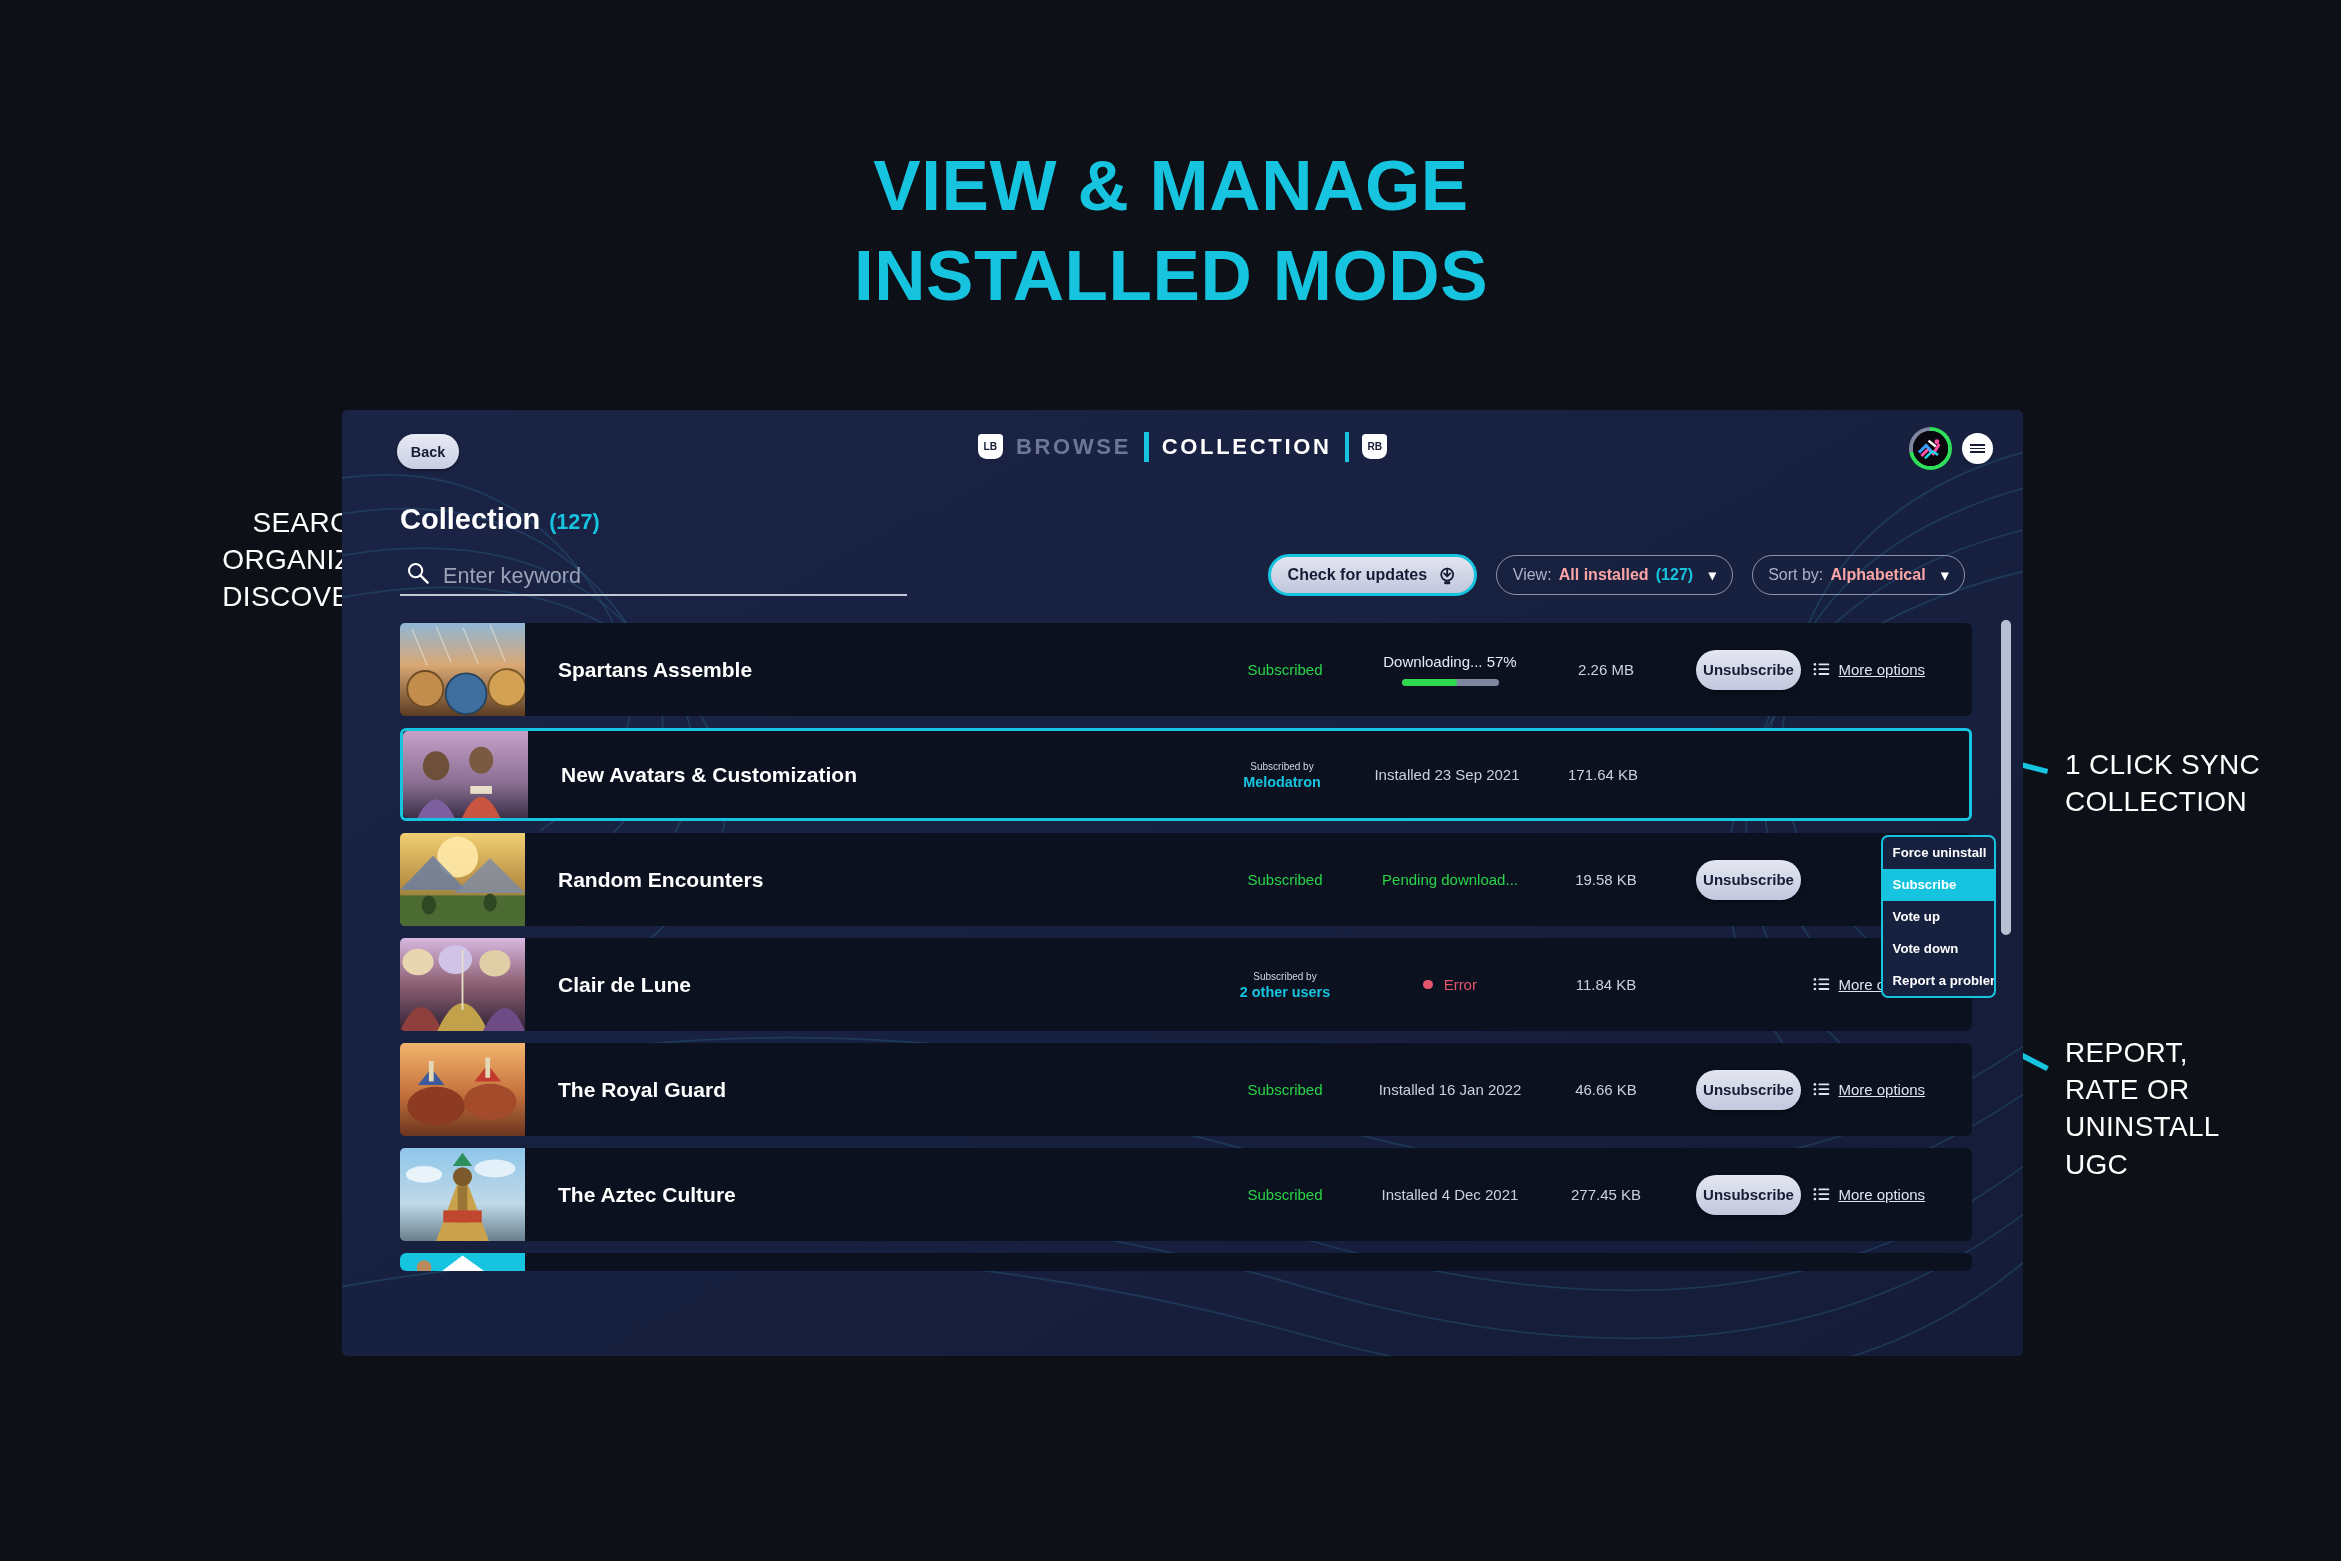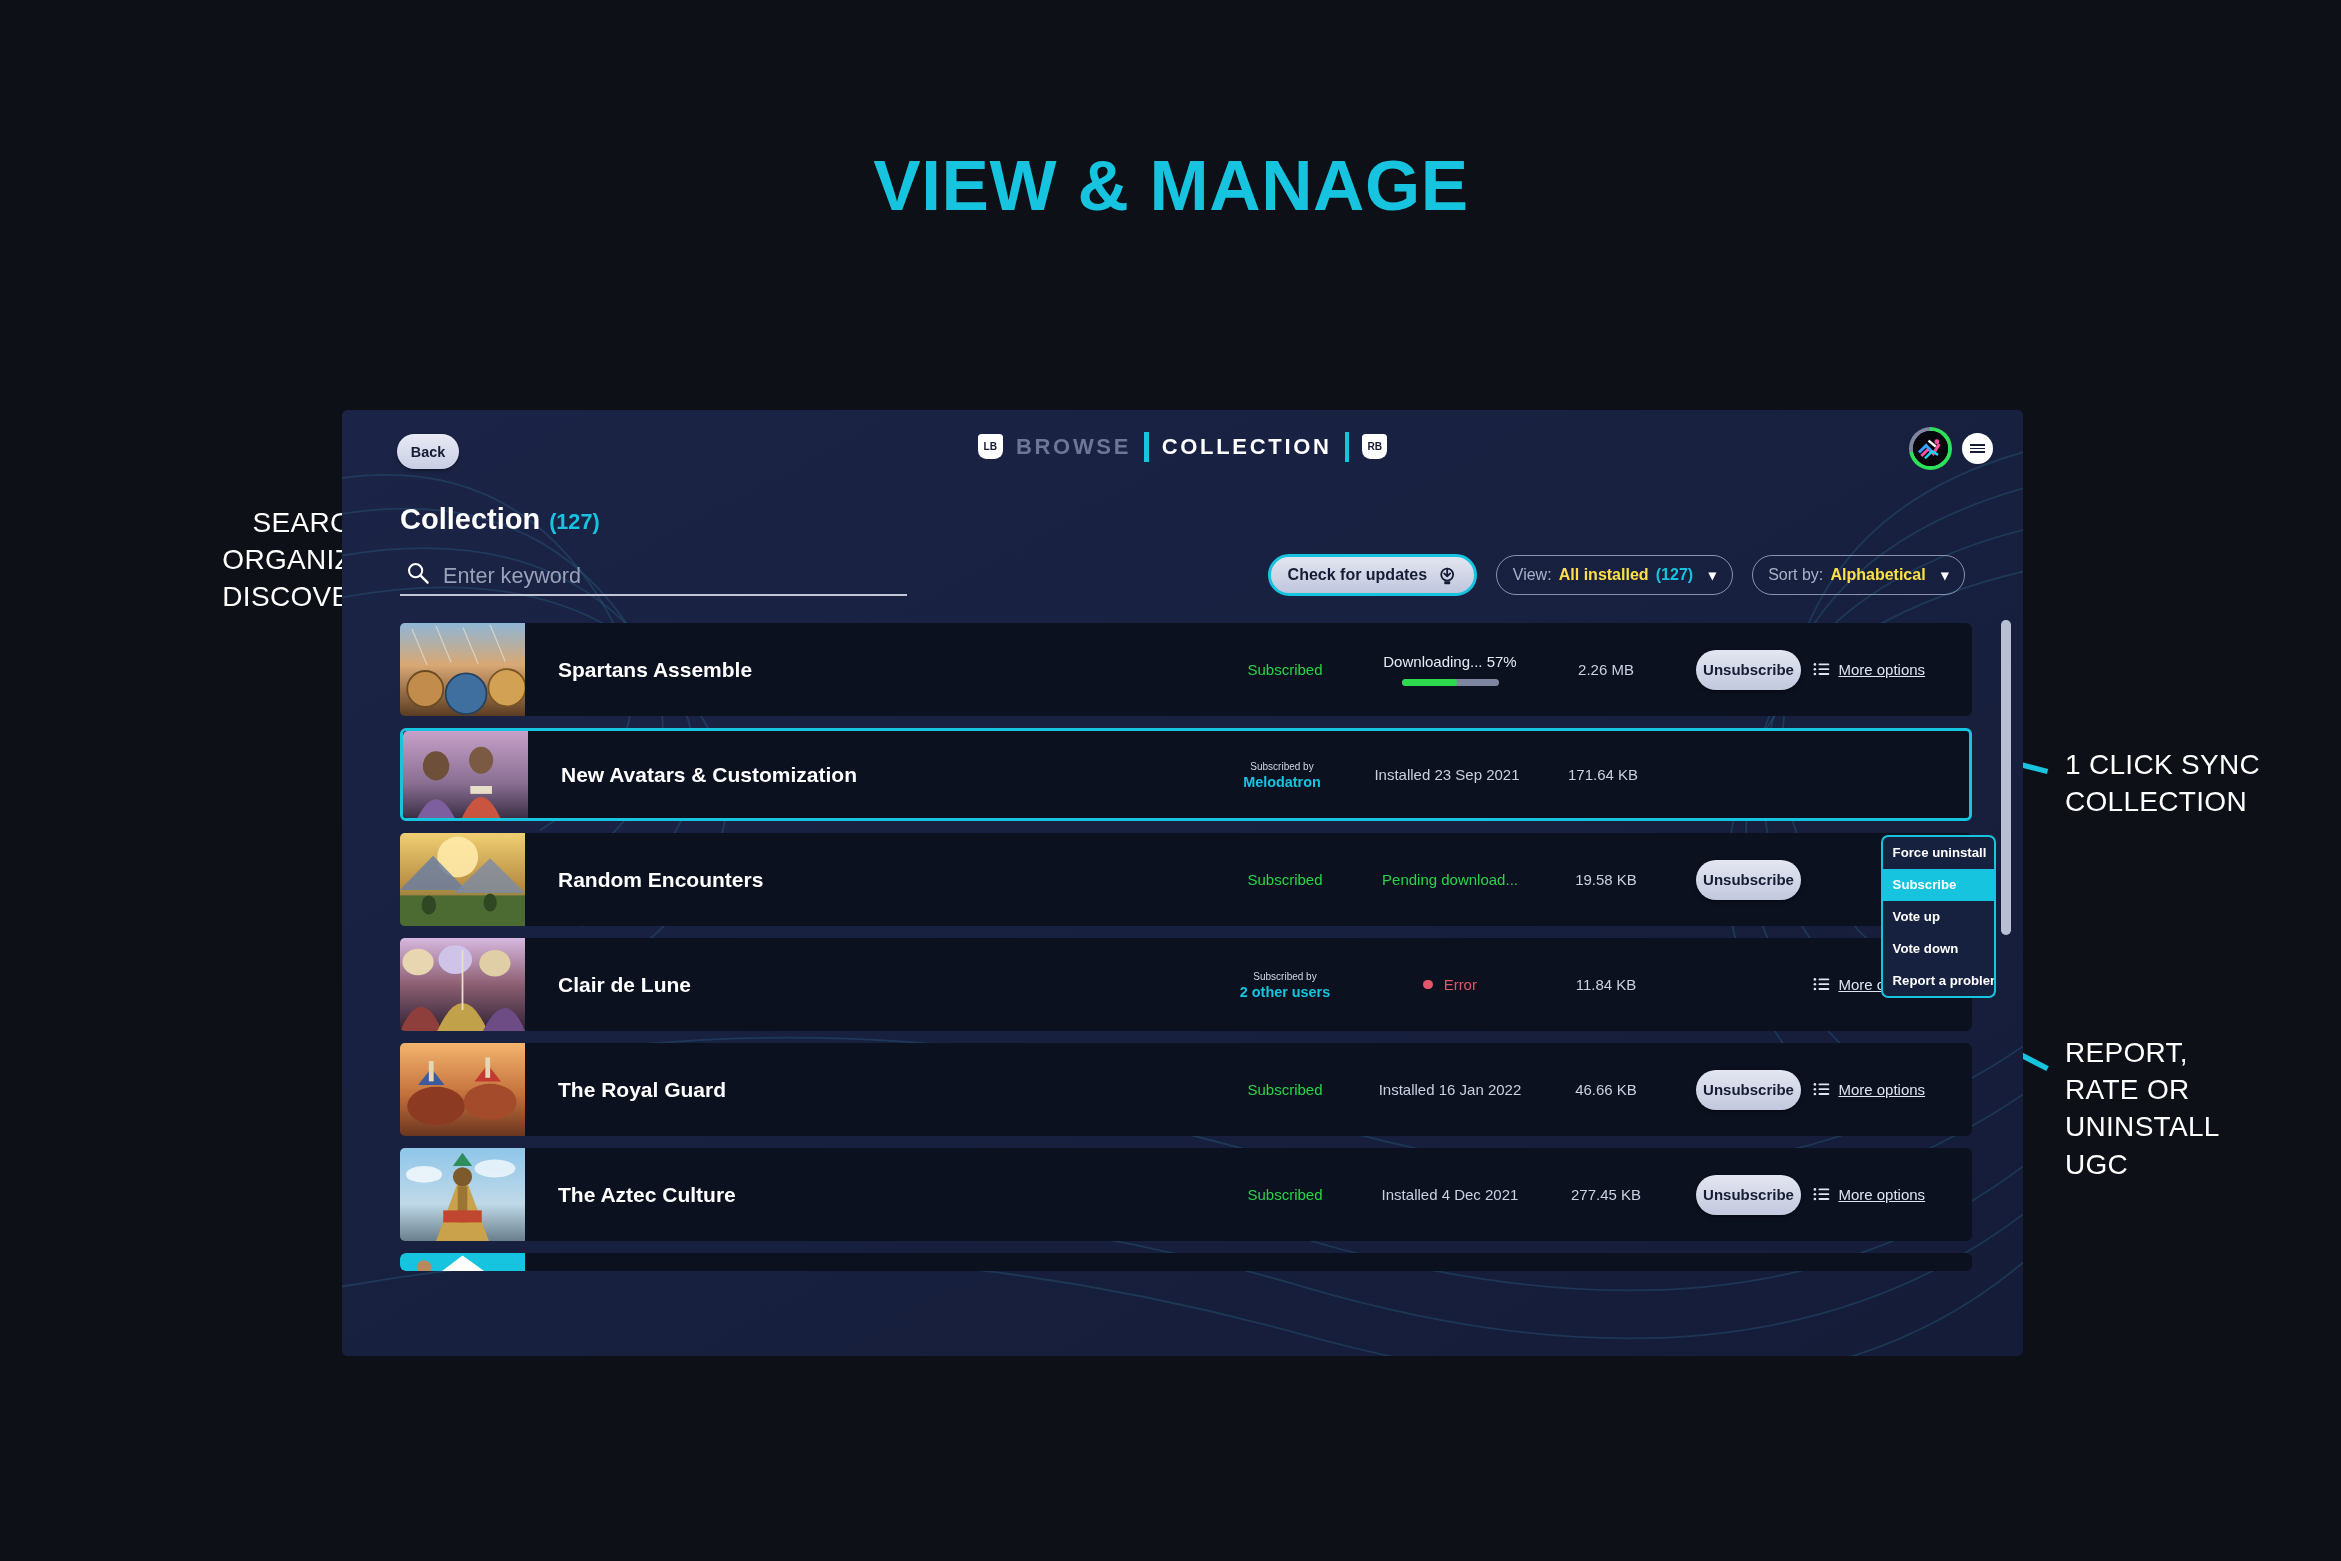--- a/index.html
+++ b/index.html
@@ -126,21 +126,21 @@
     color:#151c34; font-size:16px; font-weight:bold;
   }
   .pill-select {
     height:40px; padding:0 15.6px;
     border:1.2px solid #8a92ae;
     border-radius:20px;
     display:flex; align-items:center; gap:7.2px;
     color:#ffffff; font-size:16px;
   }
   .pill-select .lbl { color:#aab2c8; font-weight:400; }
-  .pill-select .val { color:#fde047; font-weight:bold; }
+  .pill-select .val { color:#fca5a5; font-weight:bold; }
   .pill-select .cnt { color:#16c4e0; font-weight:bold; }
   .chev { margin-left:8.4px; color:#ffffff; font-size:14.4px; font-weight:bold; }
 
   
   #rows { position:absolute; left:58px; top:141px; width:1572px; }
   .row {
     position:relative;
     height:93px;
     background:#0c1120;
     border-radius:6px;
@@ -218,20 +218,21 @@
   #scroll-thumb {
     position:absolute; top:0; left:0; width:9.6px; height:315px;
     background:#b9bfd2; border-radius:4.8px;
   }
 </style>
 </head>
 <body>
 
 <div id="headline">
   <span class="l">VIEW &amp; MANAGE</span>
+  <span class="l">INSTALLED MODS</span>
 </div>
 
 <svg class="leader" viewBox="0 0 3900 2600" width="2342" height="1561">
   <polyline points="600,880 700,1010 745,1058" fill="none" stroke="#16c4e0" stroke-width="9"></polyline>
   <polyline points="2580,1075 3410,1285" fill="none" stroke="#16c4e0" stroke-width="9"></polyline>
   <polyline points="3140,1640 3410,1780" fill="none" stroke="#16c4e0" stroke-width="9"></polyline>
 </svg>
 
 <div class="annot" id="annot-left">
   <span class="l">SEARCH</span>

